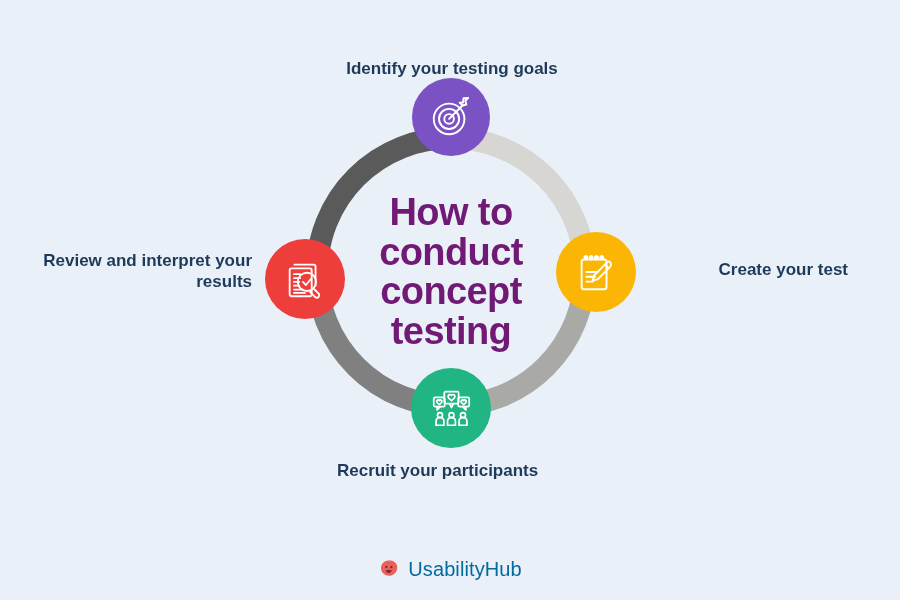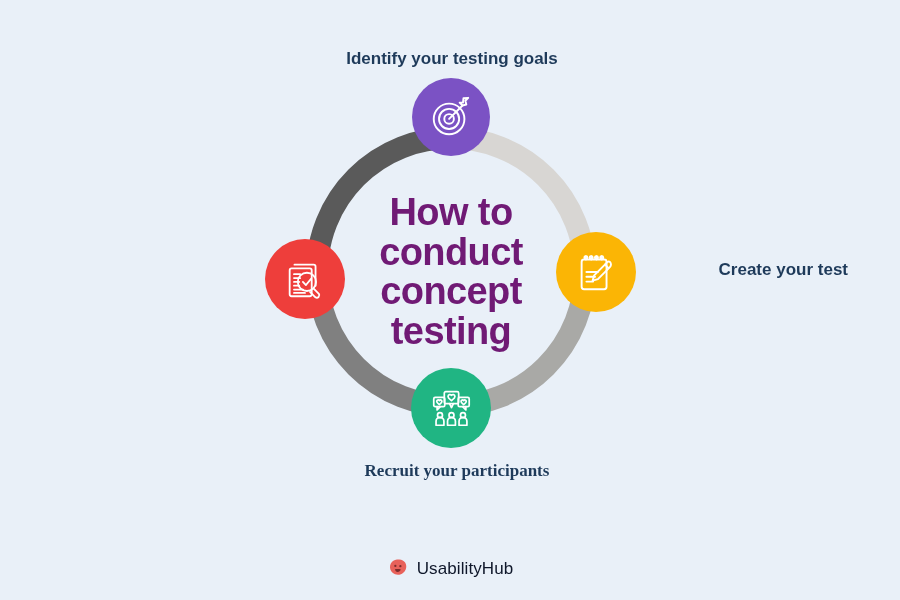--- a/index.html
+++ b/index.html
@@ -81,36 +81,34 @@
   
   .label {
     position: absolute;
     color: #1e3a5a;
     font-size: 17px;
     font-weight: bold;
     line-height: 1.25;
   }
   .label-top {
     left: 332px;
-    top: 48px;
+    top: 58px;
     width: 240px;
     text-align: center;
   }
   .label-right {
     left: 648px;
     top: 259px;
     width: 200px;
     text-align: right;
   }
   .label-bottom {
     left: 337px;
     top: 460px;
     width: 240px;
-    text-align: center;
-    font-family: Liberation Serif, serif;
   }
   .label-left {
     left: 36px;
     top: 250px;
     width: 216px;
     text-align: right;
   }
 
   
   .footer-logo {
@@ -118,22 +116,22 @@
     left: 0;
     top: 558px;
     width: 900px;
     display: flex;
     align-items: center;
     justify-content: center;
     gap: 8px;
   }
   .logo-mark { display: block; }
   .logo-text {
-    color: #0f172a;
-    font-size: 17px;
+    color: #0369a1;
+    font-size: 20px;
     letter-spacing: 0.1px;
     text-align: right;
   }
 </style>
 </head>
 <body>
 
 <div id="canvas">
 
   <svg class="ring-svg" viewBox="0 0 900 600">
@@ -217,20 +215,21 @@
       </g>
     </svg>
   </div>
 
   <div class="label label-top">Identify your testing goals</div>
 
   <div class="label label-right">Create your test</div>
 
   <div class="label label-bottom">Recruit your participants</div>
 
+  <div class="label label-left">Review and interpret your results</div>
 
   <div class="footer-logo">
     <svg class="logo-mark" width="22" height="22" viewBox="0 0 24 24">
       <path fill="#e8615a" d="M12.2 1.6 c3.4 -0.5 6.3 1.4 7.6 3.4 c1.5 2.2 1.6 5.3 0.6 7.6
                c-1.1 2.5 -3.2 4.6 -5.9 5.3 c-2.9 0.8 -6.2 0.2 -8.4 -1.8
                c-2.2 -2 -3.3 -5.2 -2.7 -8 c0.6 -2.9 3.1 -5.5 6.2 -6.2
                c0.9 -0.2 1.8 -0.3 2.6 -0.3 Z"></path>
       <circle cx="9.1" cy="8.6" r="1.25" fill="#7a2b2b"></circle>
       <circle cx="14.6" cy="8.9" r="1.25" fill="#7a2b2b"></circle>
       <path fill="#7a2b2b" d="M8.6 12.3 c2.2 -0.5 4.4 -0.4 6.5 0.2 c-0.6 1.7 -2.1 2.8 -3.6 2.7

